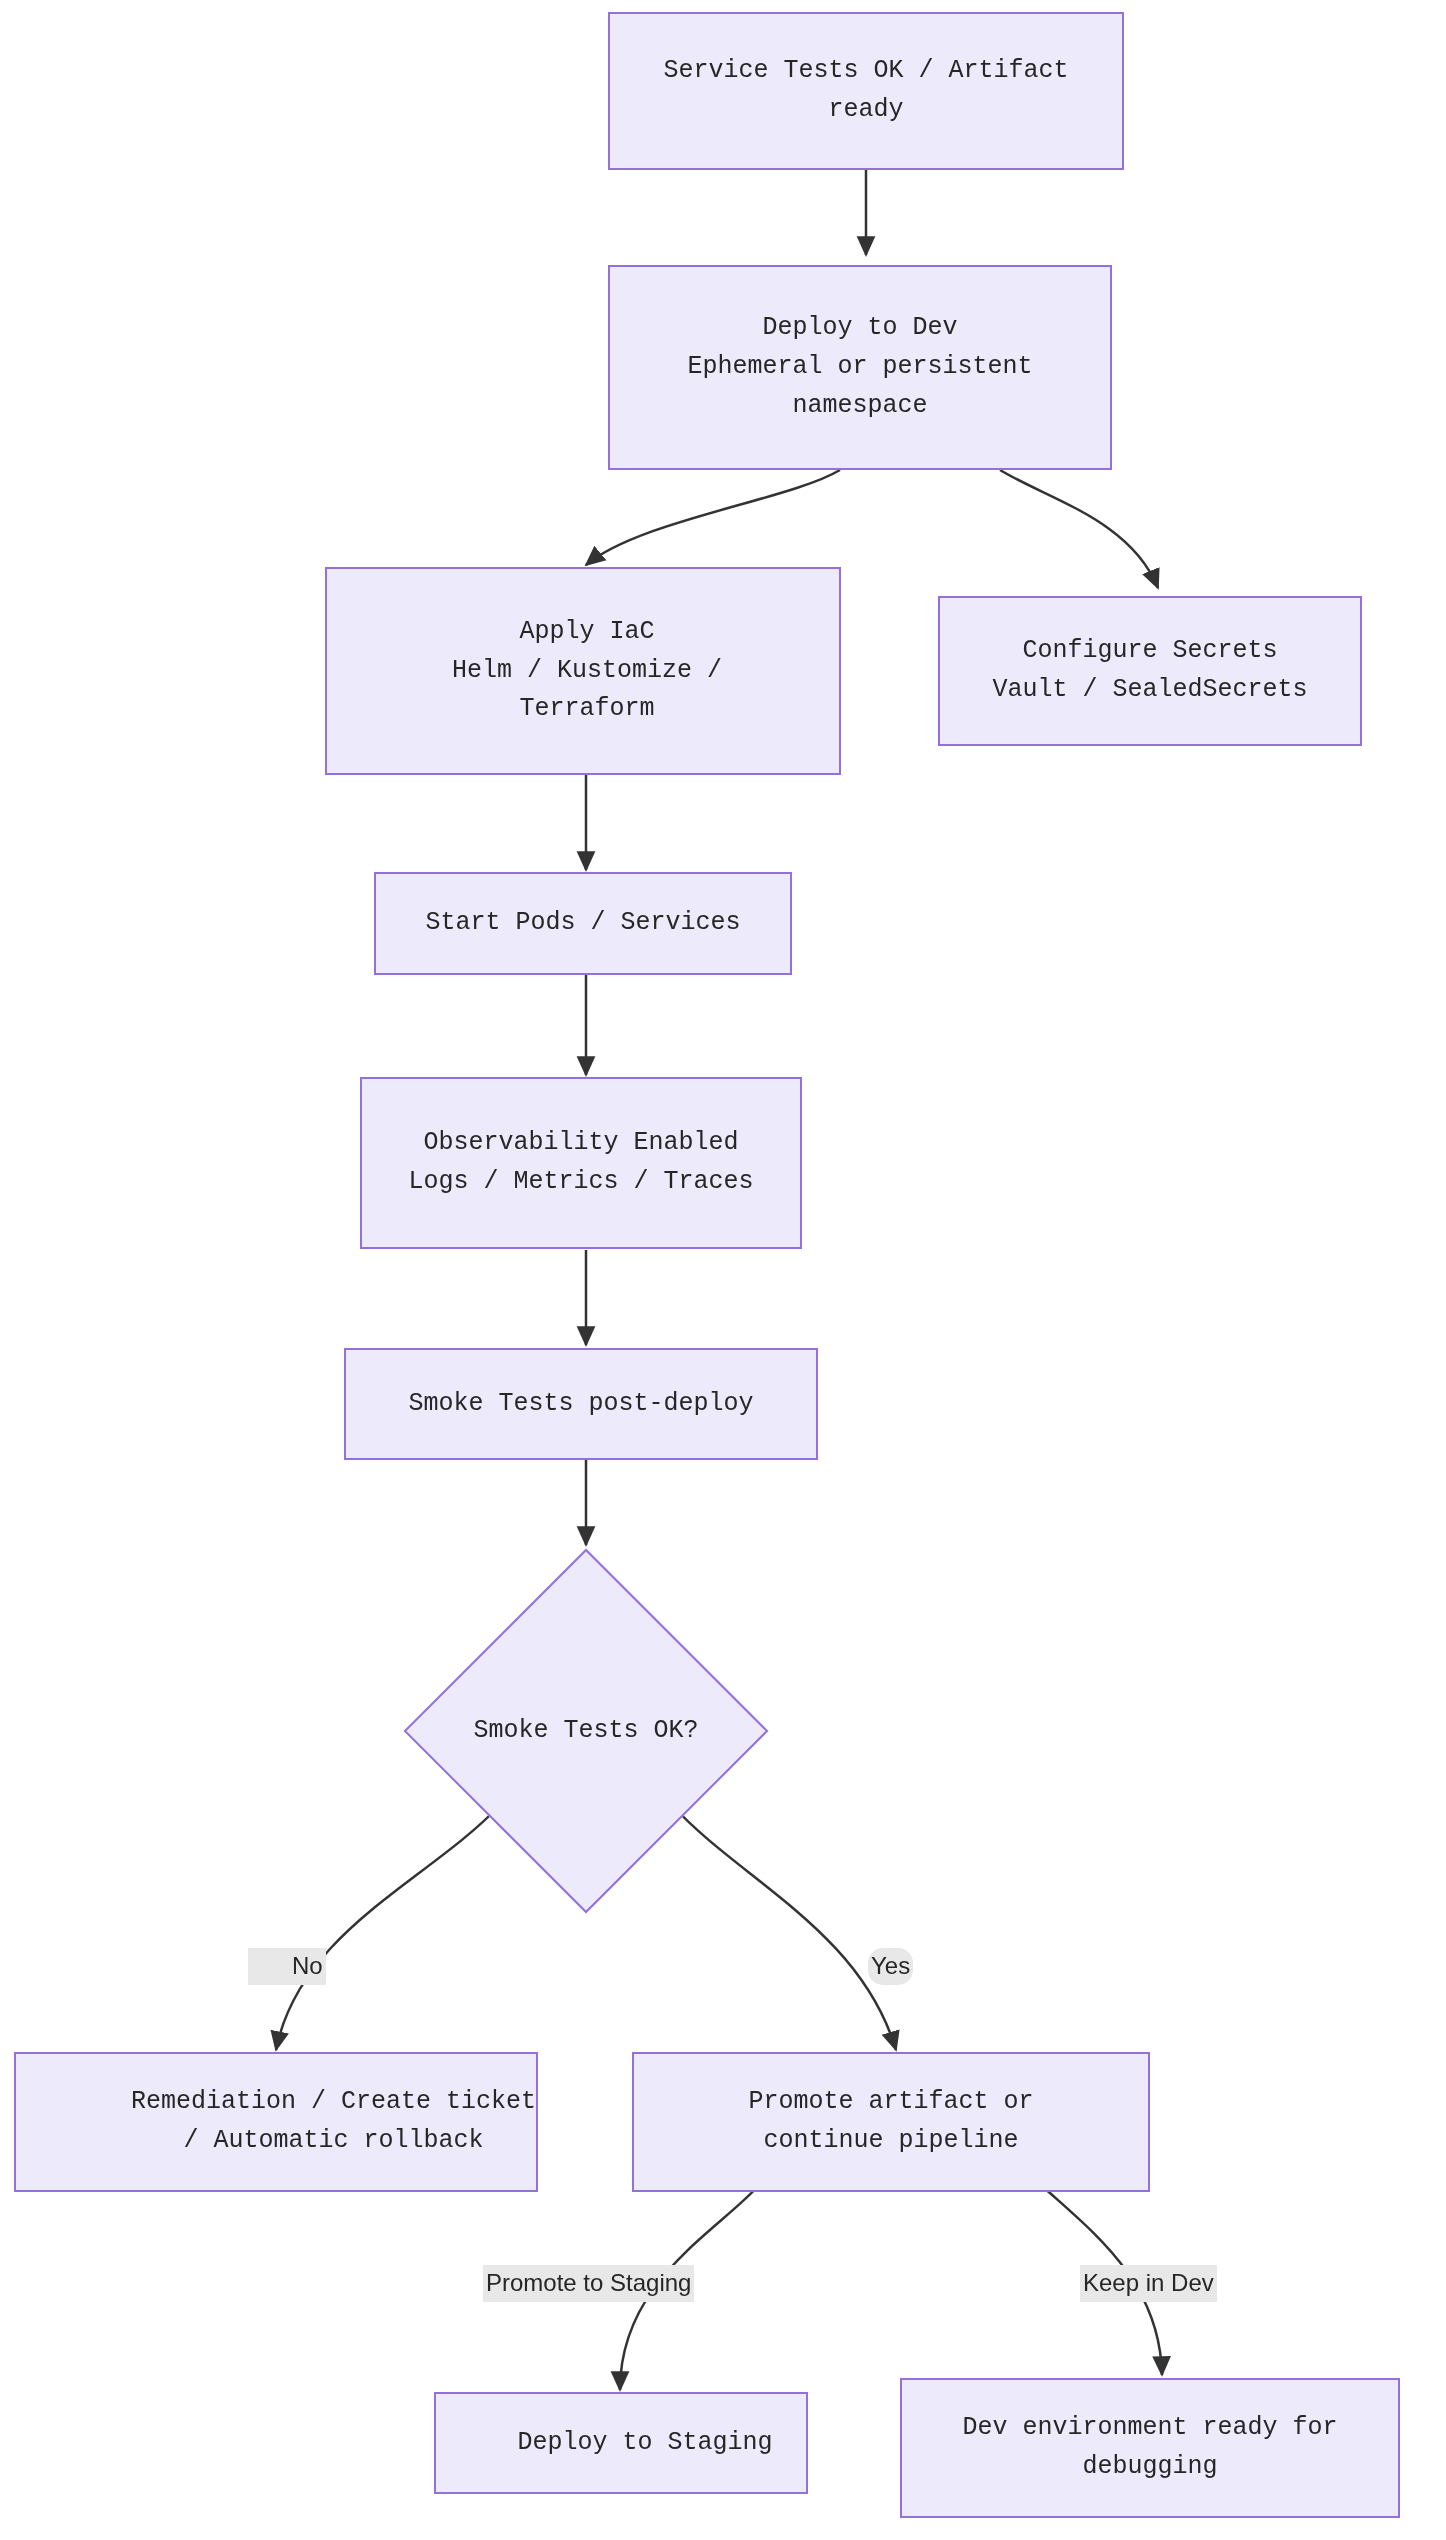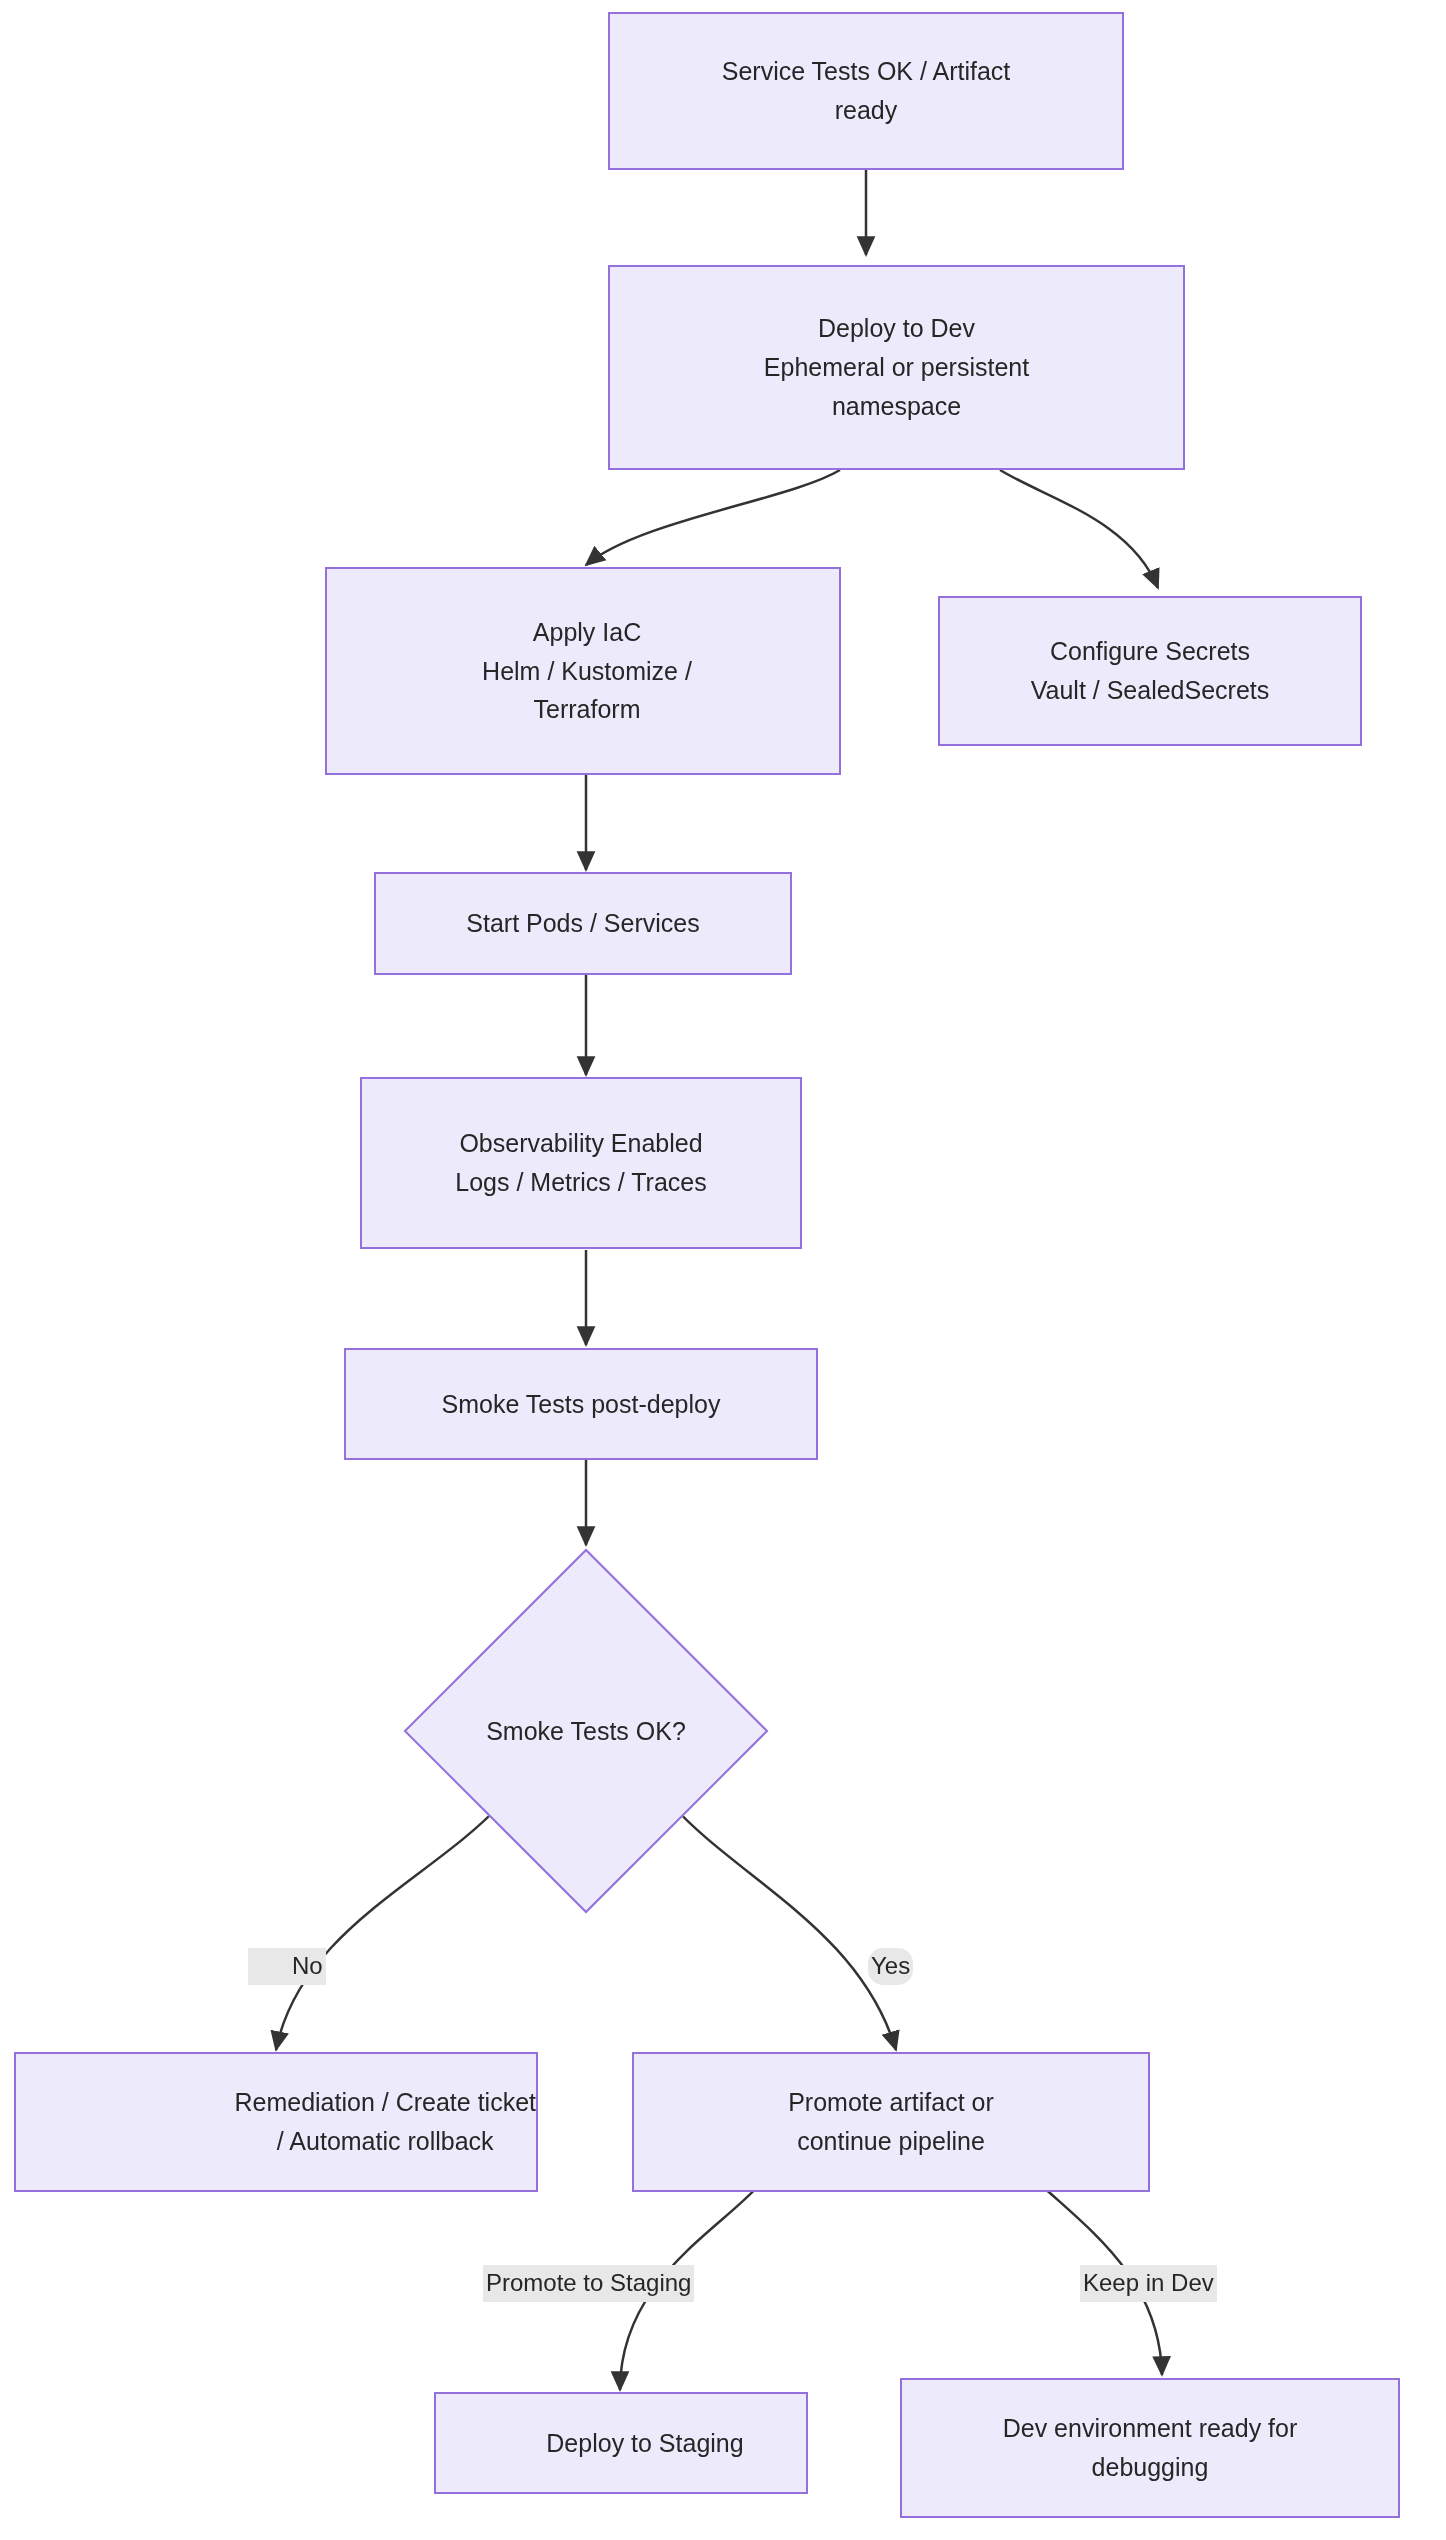--- a/index.html
+++ b/index.html
@@ -30,21 +30,21 @@
     box-sizing: border-box;
     background: #ECEAFB;
     border: 2px solid #9370DB;
     display: flex;
     align-items: center;
     justify-content: center;
     text-align: center;
     color: #262626;
     font-size: 25px;
     line-height: 1.55;
-    font-family: Liberation Sans, sans-serif;
+    font-family: Liberation Mono, monospace;
     white-space: pre-line;
     z-index: 2;
   }
   .node.decision {
     background: transparent;
     border: none;
     z-index: 2;
   }
   .node.decision .diamond-shape {
     position: absolute;
@@ -109,21 +109,21 @@
     <path d="M 760,2184 C 720,2230 620,2280 620,2390" stroke="#333333" stroke-width="2.5" fill="none" marker-end="url(#arrow)"></path>
 
     <path d="M 1040,2184 C 1090,2230 1160,2280 1162,2375" stroke="#333333" stroke-width="2.5" fill="none" marker-end="url(#arrow)"></path>
   </svg>
 
   <div class="node" style="left:608px; top:12px; width:516px; height:158px;">
     <span>Service Tests OK / Artifact
 ready</span>
   </div>
 
-  <div class="node" style="left:608px; top:265px; width:577px; height:205px;">
+  <div class="node" style="left:608px; top:265px; width:504px; height:205px;">
     <span>Deploy to Dev
 Ephemeral or persistent
 namespace</span>
   </div>
 
   <div class="node" style="left:325px; top:567px; width:516px; height:208px;padding-left:8px;">
     <span>Apply IaC
 Helm / Kustomize /
 Terraform</span>
   </div>

